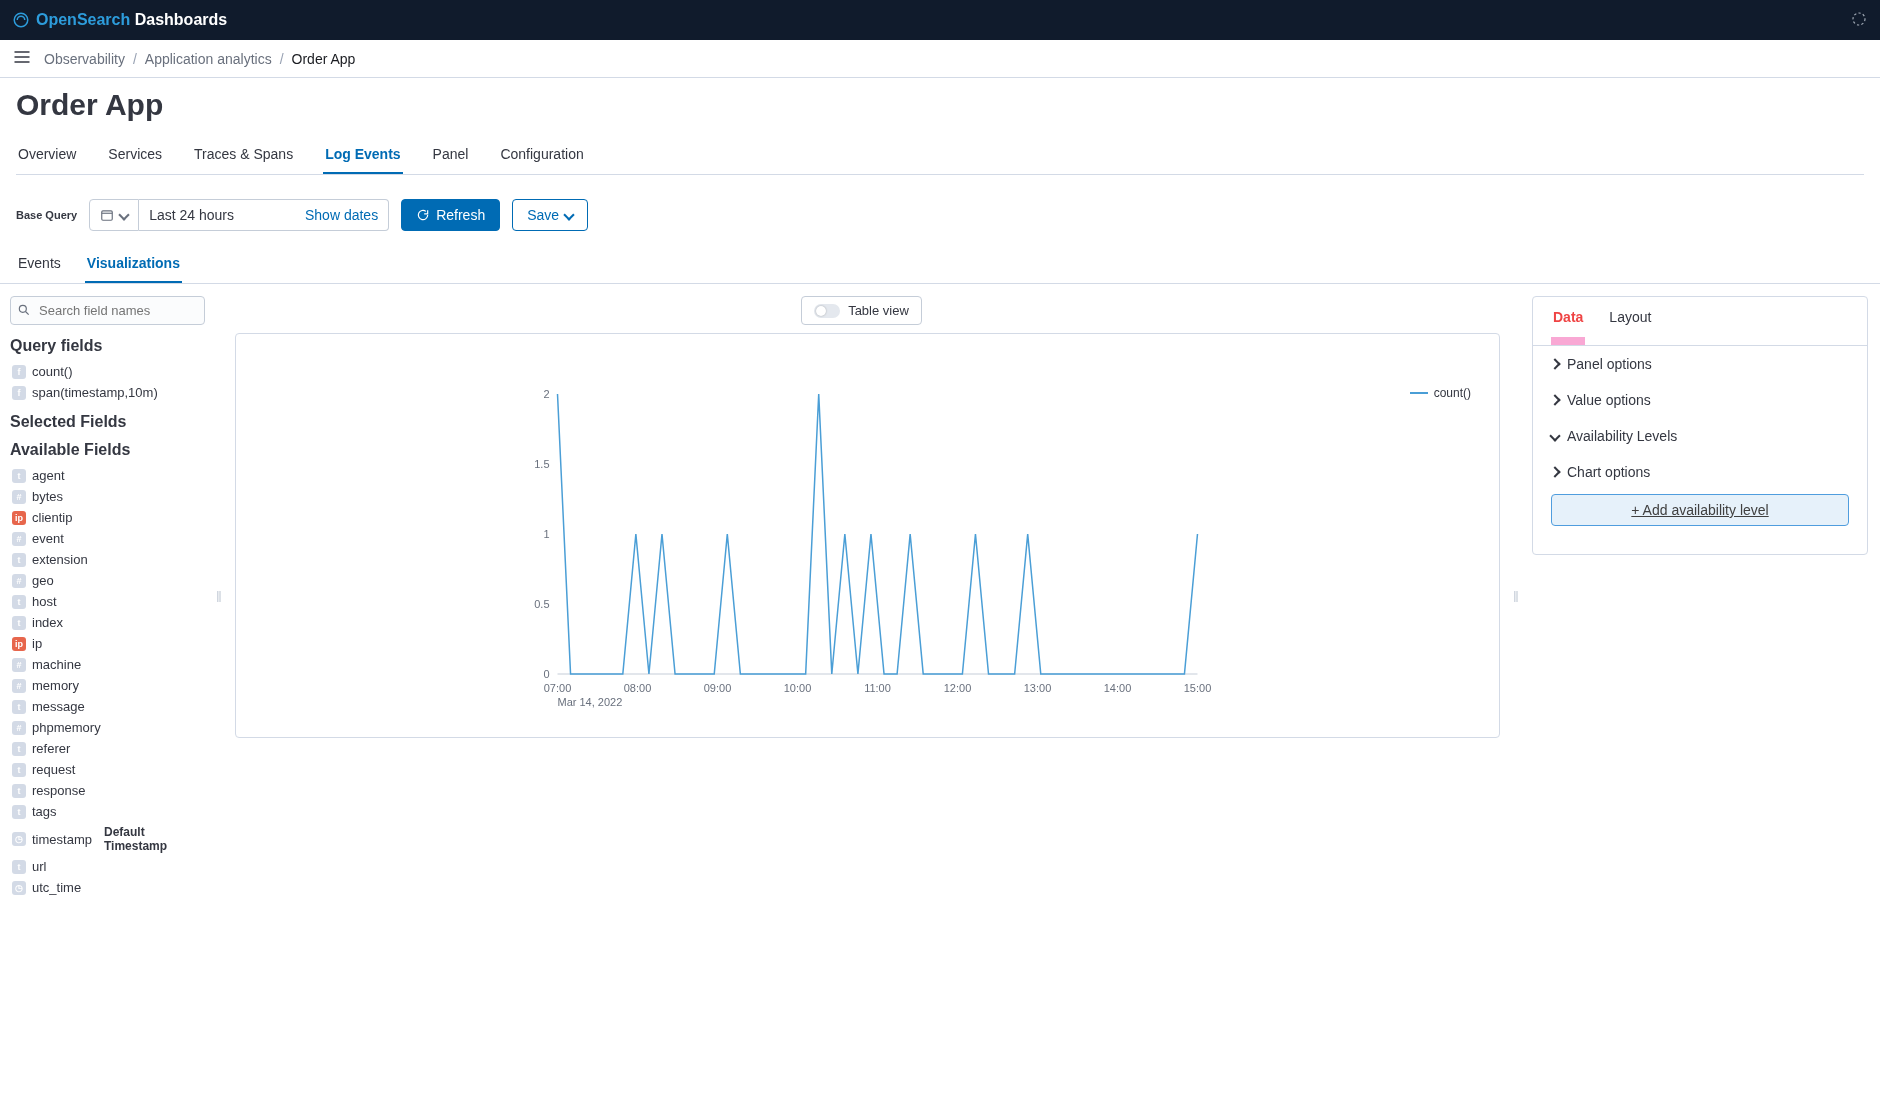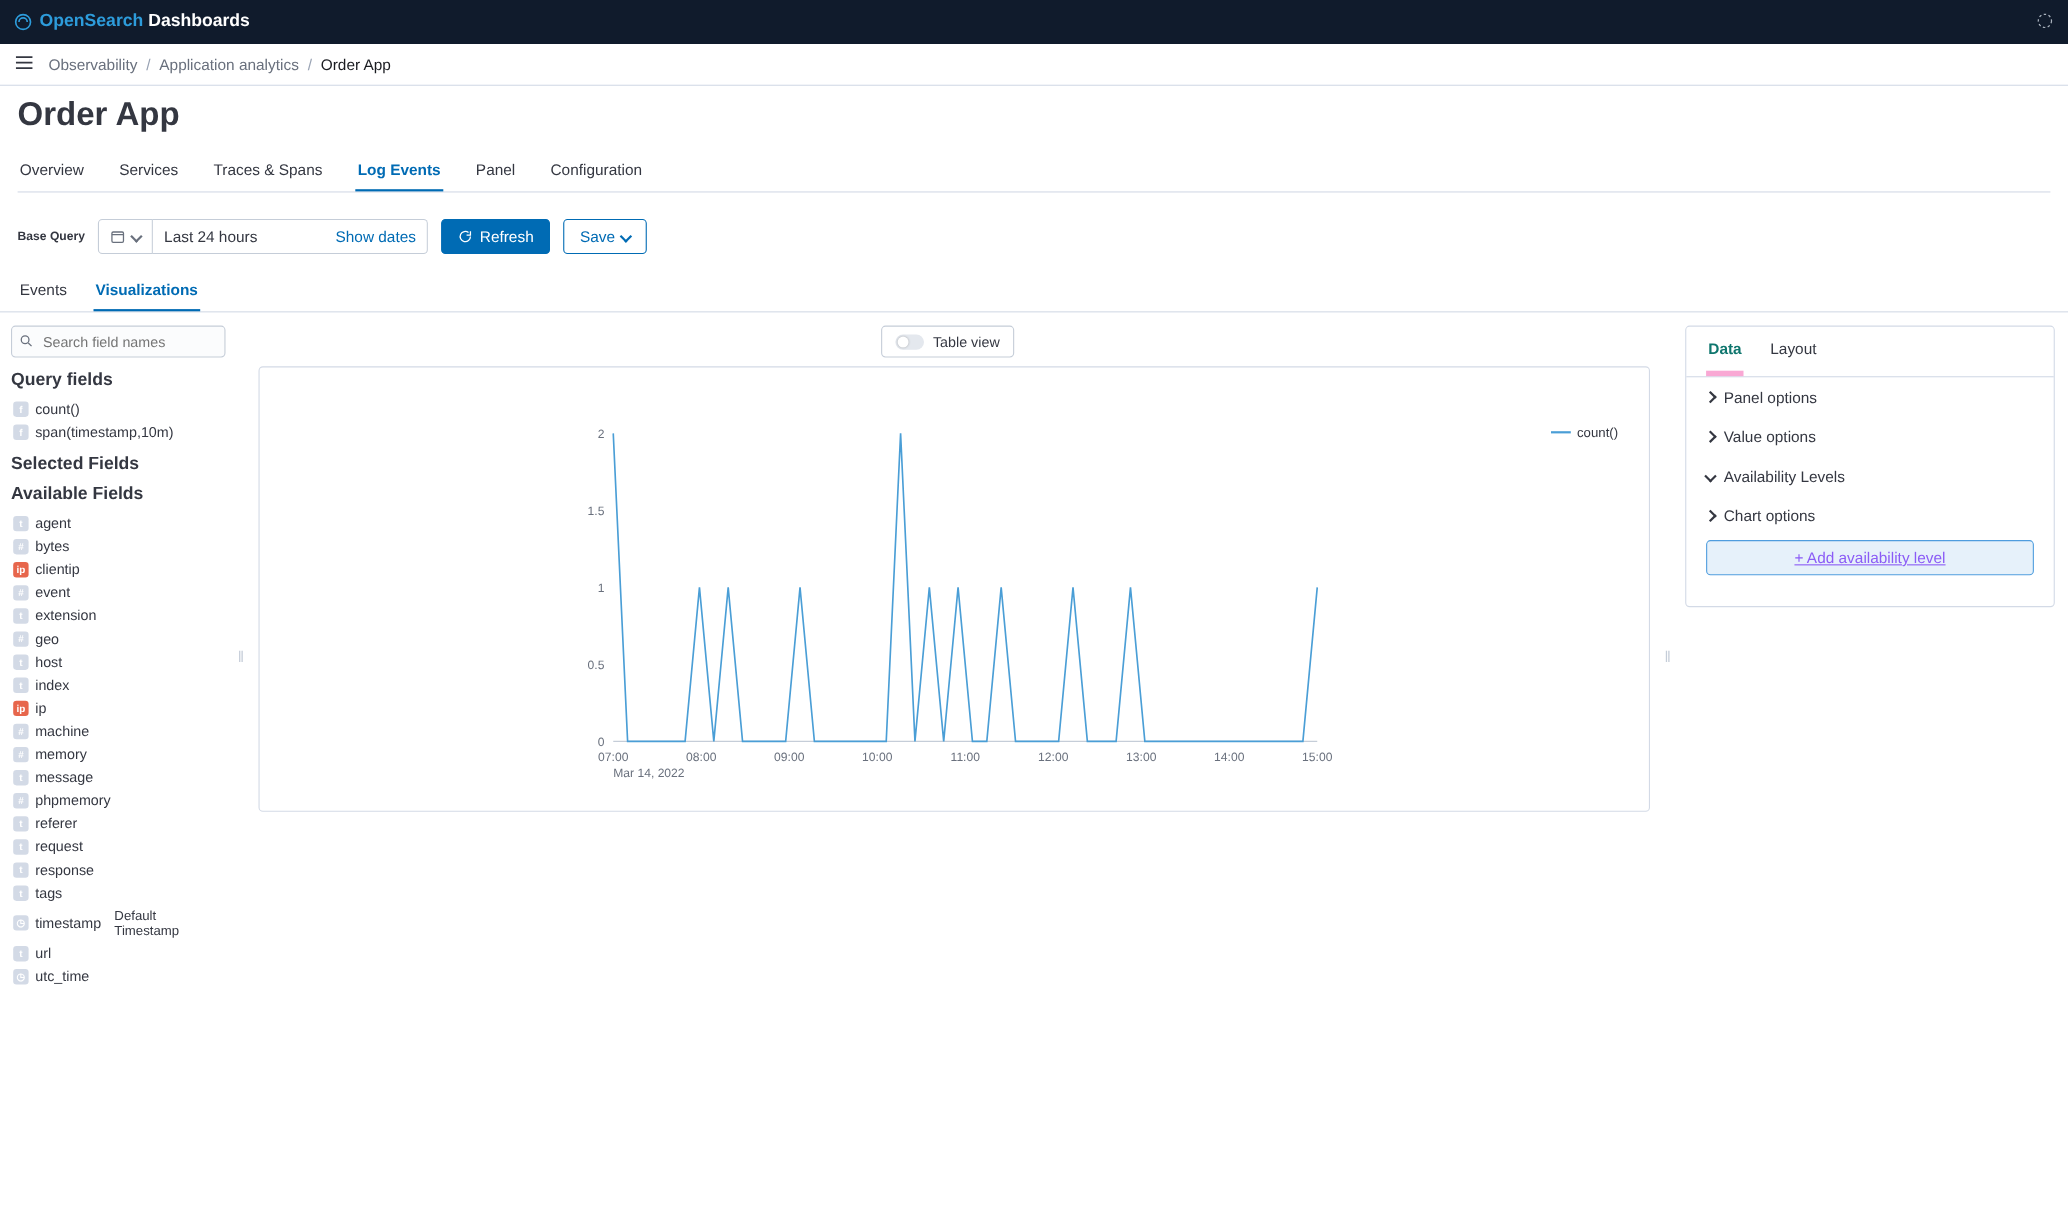--- a/index.html
+++ b/index.html
@@ -40,42 +40,42 @@
 .search-field input { width: 100%; border: 1px solid #c5cdd8; border-radius: 4px; padding: 6px 8px 6px 28px; font-size: 13px; background: #fbfcfd; }
 .search-field svg { position: absolute; left: 7px; top: 7px; width: 14px; height: 14px; color: #69707d; }
 .section-label { font-size: 16px; font-weight: 700; margin: 10px 0 6px; }
 .field-item { display: flex; align-items: center; gap: 6px; padding: 3px 2px; font-size: 13px; cursor: pointer; }
 .field-item .tag { display: inline-block; min-width: 14px; height: 14px; border-radius: 3px; font-size: 9px; font-weight: 700; text-align: center; line-height: 14px; color: #fff; }
 .tag-func { background: #d3dae6; color: #343741; }
 .tag-t { background: #d3dae6; color: #343741; }
 .tag-ip { background: #e7664c; }
 .tag-num { background: #d3dae6; color: #343741; }
 .tag-clock { background: #d3dae6; color: #343741; }
-.default-ts { font-weight: 400; margin-left: 6px; font-size: 12px; }
+.default-ts { font-weight: 700; margin-left: 6px; font-size: 12px; }
 .drag-handle { width: 8px; display: flex; align-items: center; justify-content: center; color: #c5cdd8; cursor: col-resize; }
 .center-col { flex: 1; padding: 12px 0; }
 .center-head { display: flex; justify-content: center; padding-right: 12px; margin-bottom: 8px; }
 .table-view-btn { border: 1px solid #c5cdd8; border-radius: 4px; padding: 6px 12px; display: flex; align-items: center; gap: 8px; cursor: pointer; background: #fff; font-size: 13px; }
 .switch { width: 26px; height: 14px; background: #e4e8ee; border-radius: 8px; position: relative; }
 .switch::after { content: ""; width: 10px; height: 10px; background: #fff; border-radius: 50%; position: absolute; top: 2px; left: 2px; box-shadow: 0 0 2px rgba(0,0,0,0.3); }
 .chart-card { border: 1px solid #d3dae6; border-radius: 4px; margin: 0 12px; padding: 50px 24px 20px 24px; position: relative; }
 .legend { position: absolute; top: 52px; right: 28px; font-size: 12px; display: flex; align-items: center; gap: 6px; }
 .legend-swatch { width: 18px; height: 2px; background: #4a9ed6; }
 svg.chart { width: 100%; height: 330px; }
 .right-panel { width: 360px; padding: 12px; }
 .chart-type-select { border: 1px solid #c5cdd8; border-radius: 4px; padding: 5px 8px; display: flex; align-items: center; justify-content: space-between; font-size: 12px; margin-bottom: 10px; }
 .chart-type-left { display:flex; align-items:center; gap:6px; }
 .chart-type-right { display:flex; align-items:center; gap:6px; color:#98a2b3; }
 .config-card { border: 1px solid #d3dae6; border-radius: 4px; padding: 0 0 16px; }
 .config-tabs { display: flex; gap: 22px; padding: 0 18px; border-bottom: 1px solid #d3dae6; }
 .config-tab { padding: 12px 2px; cursor: pointer; font-size: 14px; }
-.config-tab.active { color: #0f766e; border-bottom: 5px solid #f9a8d4; font-weight: 600; }
+.config-tab.active { color: #ef4444; border-bottom: 8px solid #f9a8d4; font-weight: 600; }
 .accordion-item { display: flex; align-items: center; gap: 8px; padding: 10px 18px; cursor: pointer; font-size: 14px; }
 .accordion-body { padding: 4px 18px 12px; }
-.add-level-btn { width: 100%; text-align: center; padding: 7px; border: 1px solid #4f9dde; background: #e6f1fa; color: #8b5cf6; border-radius: 4px; font-size: 14px; cursor: pointer; text-decoration: underline; }
+.add-level-btn { width: 100%; text-align: center; padding: 7px; border: 1px solid #4f9dde; background: #e6f1fa; color: #404040; border-radius: 4px; font-size: 14px; cursor: pointer; text-decoration: underline; }
 .panel-footer { display: flex; justify-content: space-between; align-items: center; padding: 12px 6px; }
 .reset-btn { color: #006bb4; display: flex; align-items: center; gap: 6px; cursor: pointer; font-size: 14px; }
 .chevron { display:inline-block; border-style:solid; border-width:0 2px 2px 0; padding:3px; }
 .chev-right { transform: rotate(-45deg); }
 .chev-down { transform: rotate(45deg); }
 .date-group { display:flex; }
 </style>
 </head>
 <body>
 

